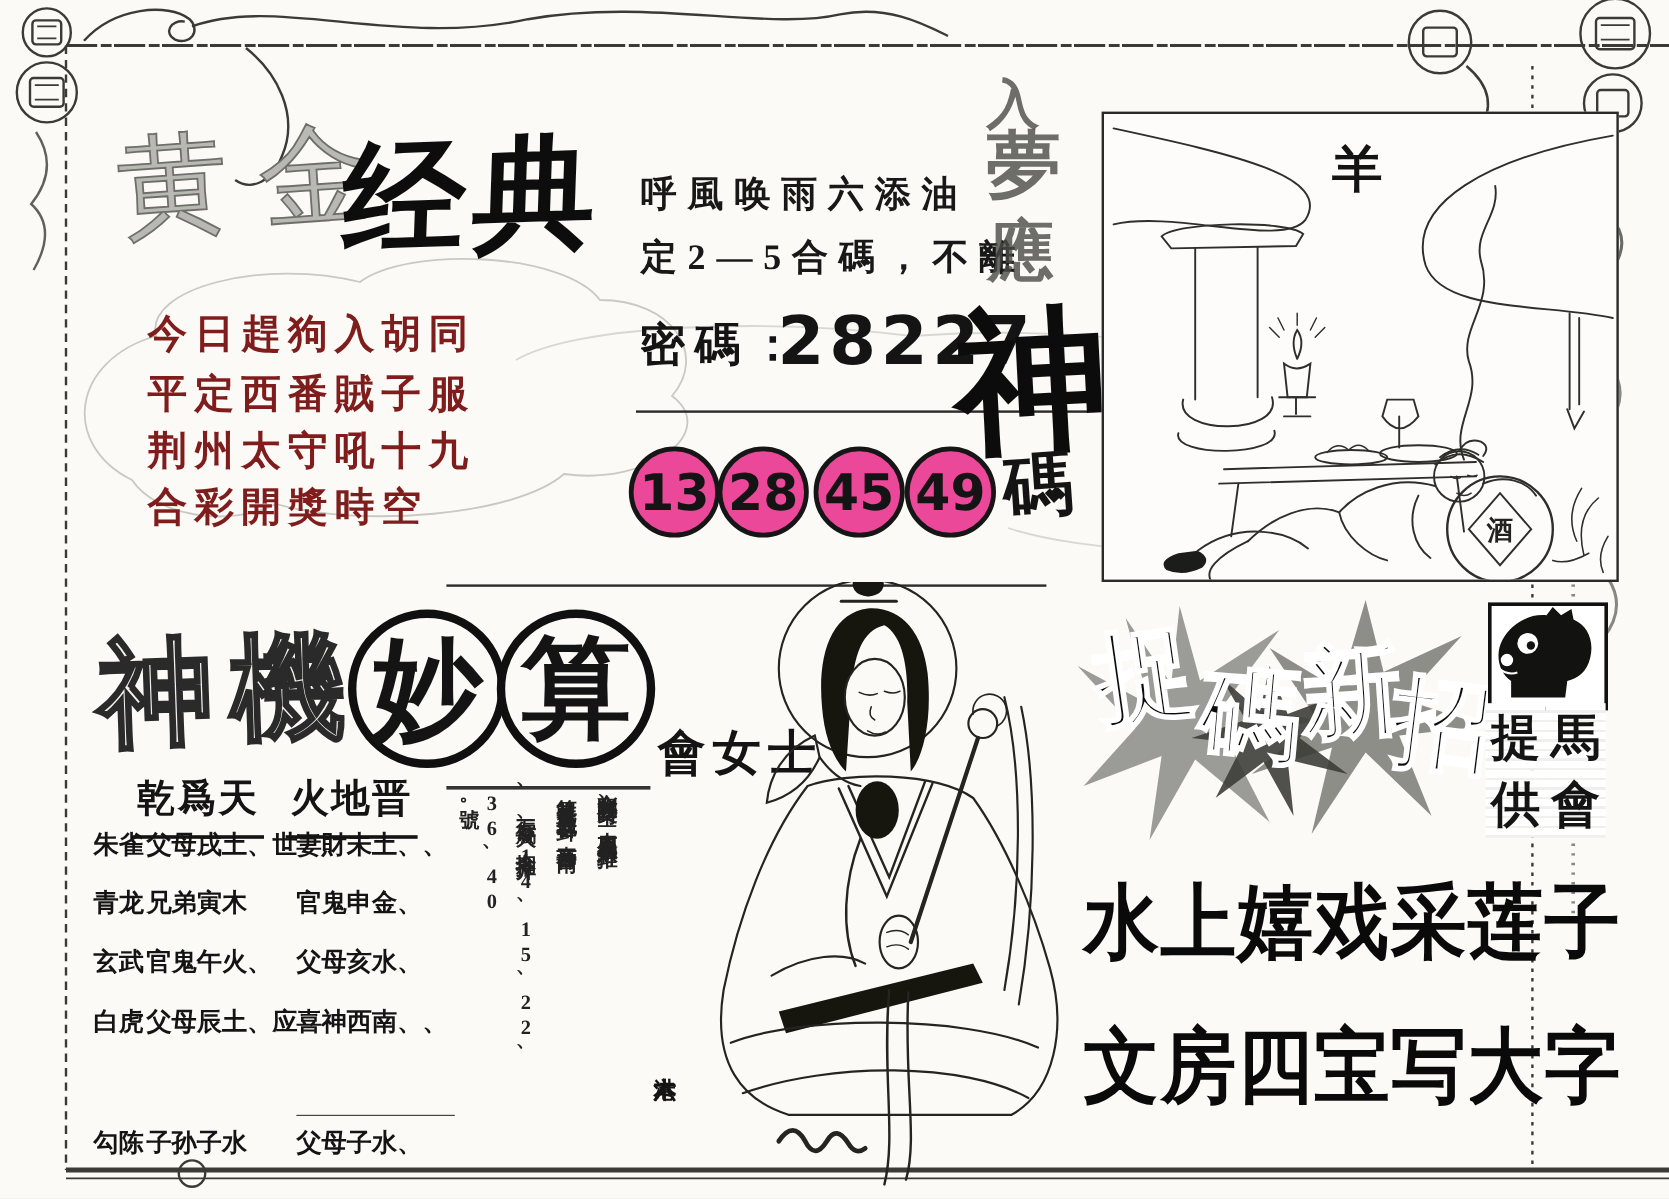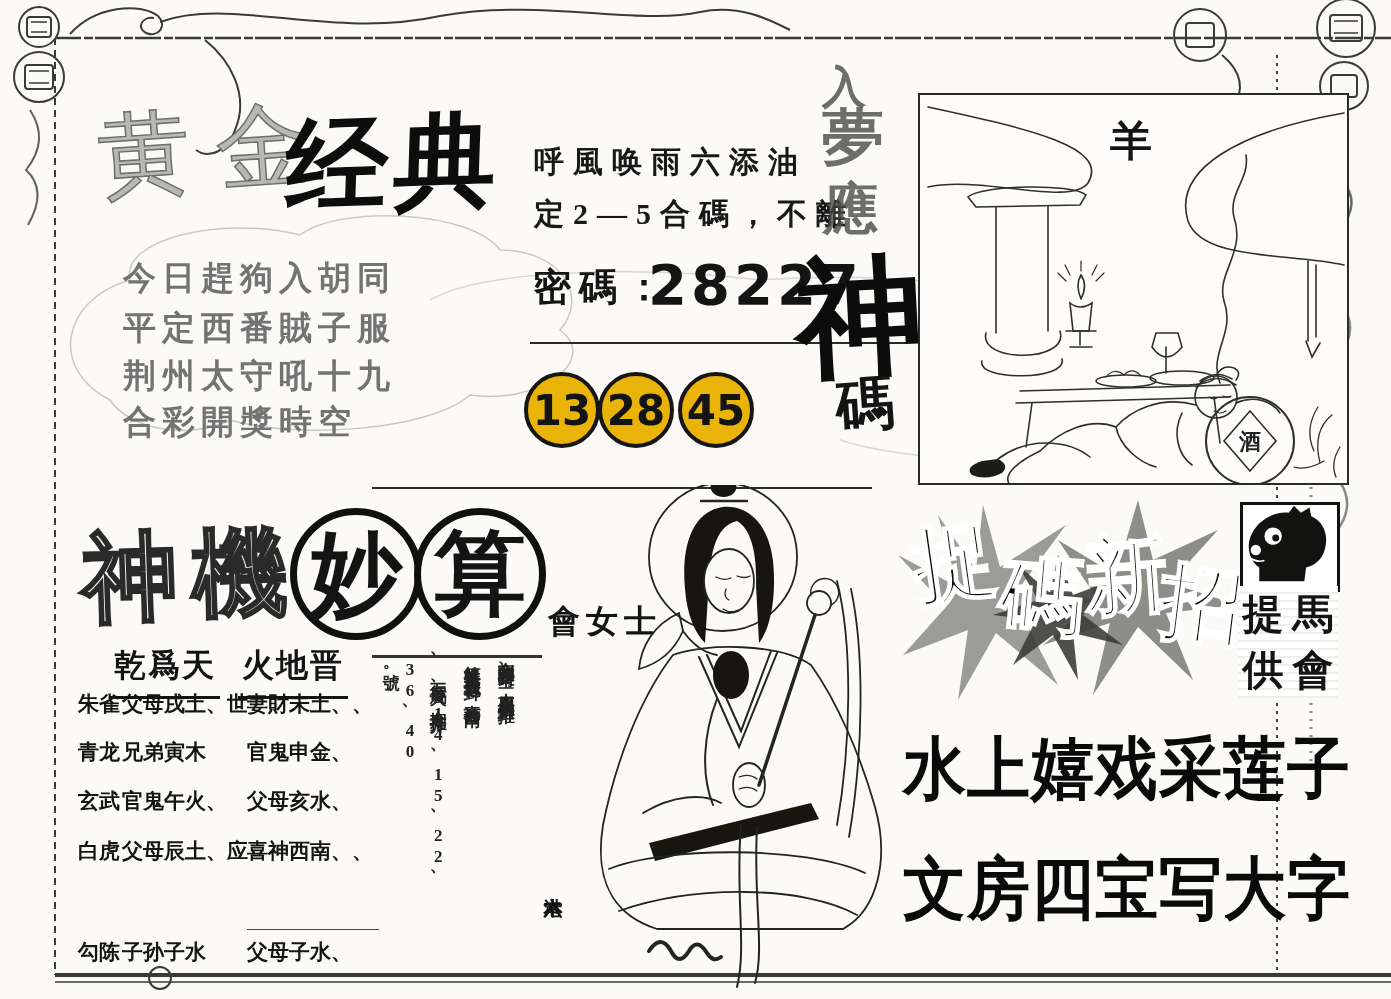--- a/index.html
+++ b/index.html
@@ -9,51 +9,51 @@
   .vtext{writing-mode:vertical-rl;text-orientation:upright;}
   svg{display:block;}
 
   
   .script-title{left:98px;top:88px;font-size:92px;font-weight:400;color:#b9b9b4;
     -webkit-text-stroke:1.5px #6f6f6a;letter-spacing:26px;transform:rotate(-4deg);
     font-family:"DejaVu Serif",serif;}
   .main-title{left:286px;top:96px;font-size:102px;font-weight:900;transform:skewX(-4deg) rotate(-2deg);
     font-family:"DejaVu Serif",serif;letter-spacing:6px;color:#0d0d0d;}
   .poem-line{left:123px;width:300px;font-size:33px;font-weight:700;letter-spacing:6px;
-    font-family:"Liberation Serif",serif;color:#737373;white-space:nowrap;}
+    font-family:"Liberation Serif",serif;color:#7f1d1d;white-space:nowrap;}
 
   
   .tip-line{left:534px;font-size:30px;font-weight:700;font-family:"Liberation Serif",serif;
     letter-spacing:9px;white-space:nowrap;color:#181818;}
   .pass-label{left:533px;top:262px;font-size:38px;font-weight:900;font-family:"Liberation Serif",serif;letter-spacing:8px;}
   .pass-value{left:648px;top:252px;font-size:56px;font-weight:700;font-family:"DejaVu Sans",sans-serif;letter-spacing:4px;}
   .mid-divider{left:530px;top:342px;width:376px;height:0;border-top:2.5px solid #2b2b2b;}
   .numcircle{top:372px;width:68px;height:68px;border:4px solid #161616;border-radius:50%;
     display:flex;align-items:center;justify-content:center;font-size:42px;font-weight:700;
-    font-family:"DejaVu Sans",sans-serif;background:#eab308;}
+    font-family:"DejaVu Sans",sans-serif;background:#ec4899;}
 
   
   .faint-ch{left:822px;font-size:62px;font-weight:700;color:#4a4a46;opacity:.8;
     font-family:"DejaVu Serif",serif;filter:blur(.4px);}
   .big-shen{left:796px;top:232px;font-size:128px;font-weight:900;font-family:"DejaVu Serif",serif;
     transform:rotate(-3deg);color:#0c0c0c;}
   .small-ma{left:836px;top:366px;font-size:58px;font-weight:900;font-family:"DejaVu Serif",serif;
     transform:rotate(-4deg);}
 
   
   .zpanel{left:918px;top:93px;width:427px;height:388px;border:2.5px solid #2a2a2a;background:#fdfcfa;}
   .zlabel{left:190px;top:18px;font-size:42px;font-weight:700;font-family:"Liberation Serif",serif;position:absolute;}
 
   
   .outline-title{left:82px;top:512px;font-size:96px;font-weight:900;letter-spacing:14px;
     color:#f2f1ee;-webkit-text-stroke:2.5px #2a2a2a;font-family:"DejaVu Serif",serif;transform:rotate(-2deg);}
   .tcircle{top:508px;width:118px;height:118px;border:7px solid #101010;border-radius:50%;
     display:flex;align-items:center;justify-content:center;background:#fbfaf7;}
   .tcircle span{font-size:92px;font-weight:900;font-family:"DejaVu Serif",serif;}
-  .suffix{left:548px;top:600px;font-size:32px;font-weight:900;font-family:"DejaVu Serif",serif;letter-spacing:6px;}
+  .suffix{left:548px;top:600px;font-size:40px;font-weight:900;font-family:"DejaVu Serif",serif;letter-spacing:6px;}
 
   
   .hexhead{top:644px;font-size:32px;font-weight:900;font-family:"DejaVu Serif",serif;
     border-bottom:3.5px solid #141414;padding:0 4px 8px 4px;letter-spacing:2px;}
   .hexrow{position:absolute;left:0;width:330px;height:30px;font-size:21px;font-weight:700;
     font-family:"Liberation Serif",serif;white-space:nowrap;}
   .hexrow .a{position:absolute;left:3px;}
   .hexrow .c1{position:absolute;left:47px;}
   .hexrow .c2{position:absolute;left:172px;}
 
@@ -128,20 +128,21 @@
   <div class="abs poem-line" style="top:400px;">合彩開獎時空</div>
 
   <div class="abs tip-line" style="top:142px;">呼風唤雨六添油</div>
   <div class="abs tip-line" style="top:194px;">定2—5合碼，不離</div>
   <div class="abs pass-label">密碼：</div>
   <div class="abs pass-value">28227</div>
   <div class="abs mid-divider"></div>
   <div class="abs numcircle" style="left:524px;">13</div>
   <div class="abs numcircle" style="left:598px;">28</div>
   <div class="abs numcircle" style="left:678px;">45</div>
+  <div class="abs numcircle" style="left:754px;">49</div>
 
   <div class="abs faint-ch" style="top:58px;font-size:44px;">入</div>
   <div class="abs faint-ch" style="top:96px;">夢</div>
   <div class="abs faint-ch" style="top:172px;font-size:56px;">應</div>
   <div class="abs big-shen">神</div>
   <div class="abs small-ma">碼</div>
 
   <div class="abs zpanel">
     <div class="zlabel">羊</div>
     <svg width="427" height="388" viewBox="0 0 427 388">

